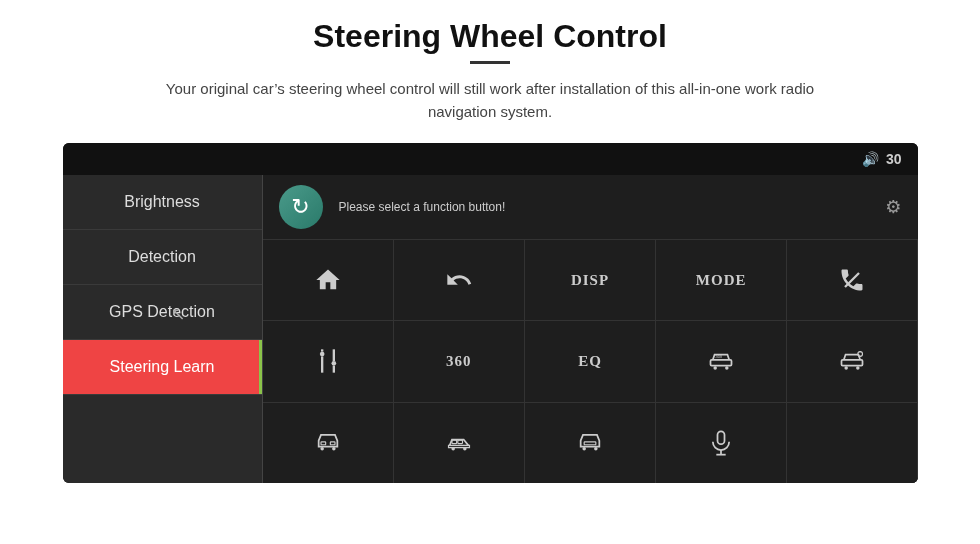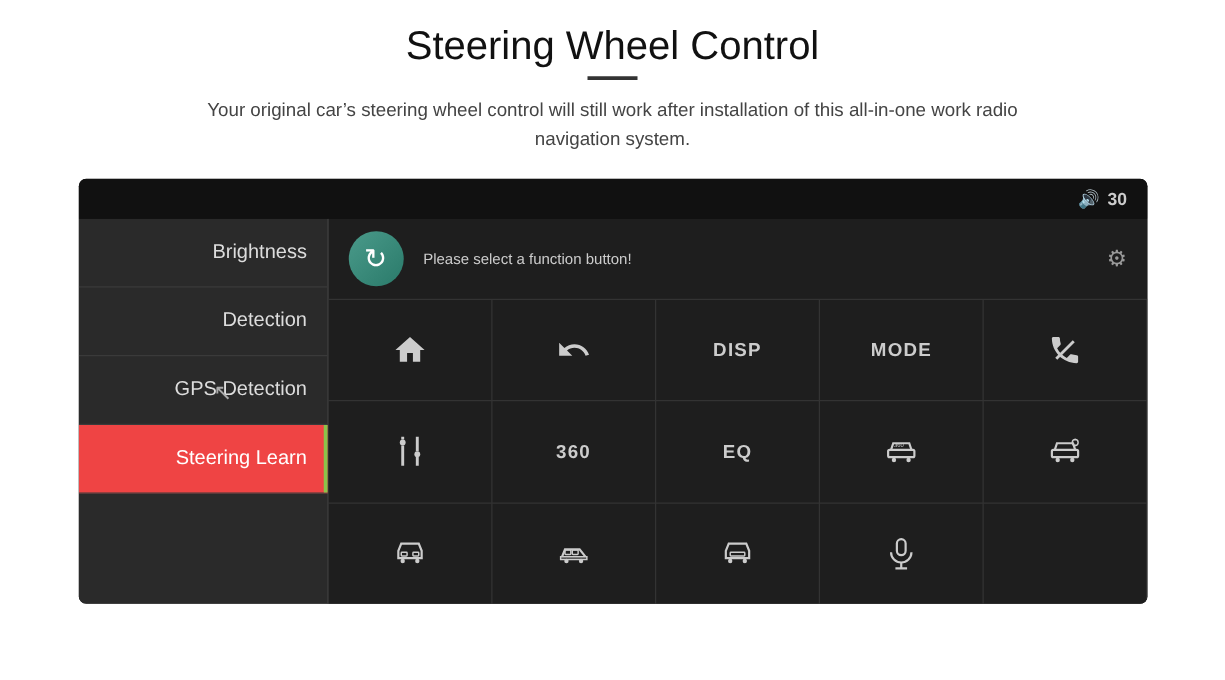--- a/index.html
+++ b/index.html
@@ -14,21 +14,21 @@
     .page-wrapper {
       width: 980px;
       display: flex;
       flex-direction: column;
       align-items: center;
       padding-top: 18px;
     }
 
     .page-title {
       font-size: 32px;
-      font-weight: 400;
+      font-weight: 700;
       color: #111;
       text-align: center;
       margin-bottom: 6px;
     }
 
     .title-divider {
       width: 40px;
       height: 3px;
       background: #333;
       margin: 0 auto 14px;
@@ -90,21 +90,21 @@
       background: #2a2a2a;
       display: flex;
       flex-direction: column;
       border-right: 1px solid #444;
     }
 
     .sidebar-item {
       padding: 18px 16px;
       color: #ddd;
       font-size: 16px;
-      text-align: right;
+      text-align: center;
       border-bottom: 1px solid #3a3a3a;
       cursor: pointer;
       position: relative;
     }
 
     .sidebar-item.active {
       background: #ef4444;
       color: #fff;
     }
 
@@ -159,20 +159,21 @@
 
     
     .grid-area {
       flex: 1;
       display: grid;
       grid-template-columns: repeat(5, 1fr);
       grid-template-rows: repeat(3, 1fr);
       gap: 1px;
       background: #333;
       overflow: hidden;
+      font-family: Liberation Serif, serif;
     }
 
     .grid-cell {
       background: #1e1e1e;
       display: flex;
       align-items: center;
       justify-content: center;
       cursor: pointer;
       position: relative;
     }

